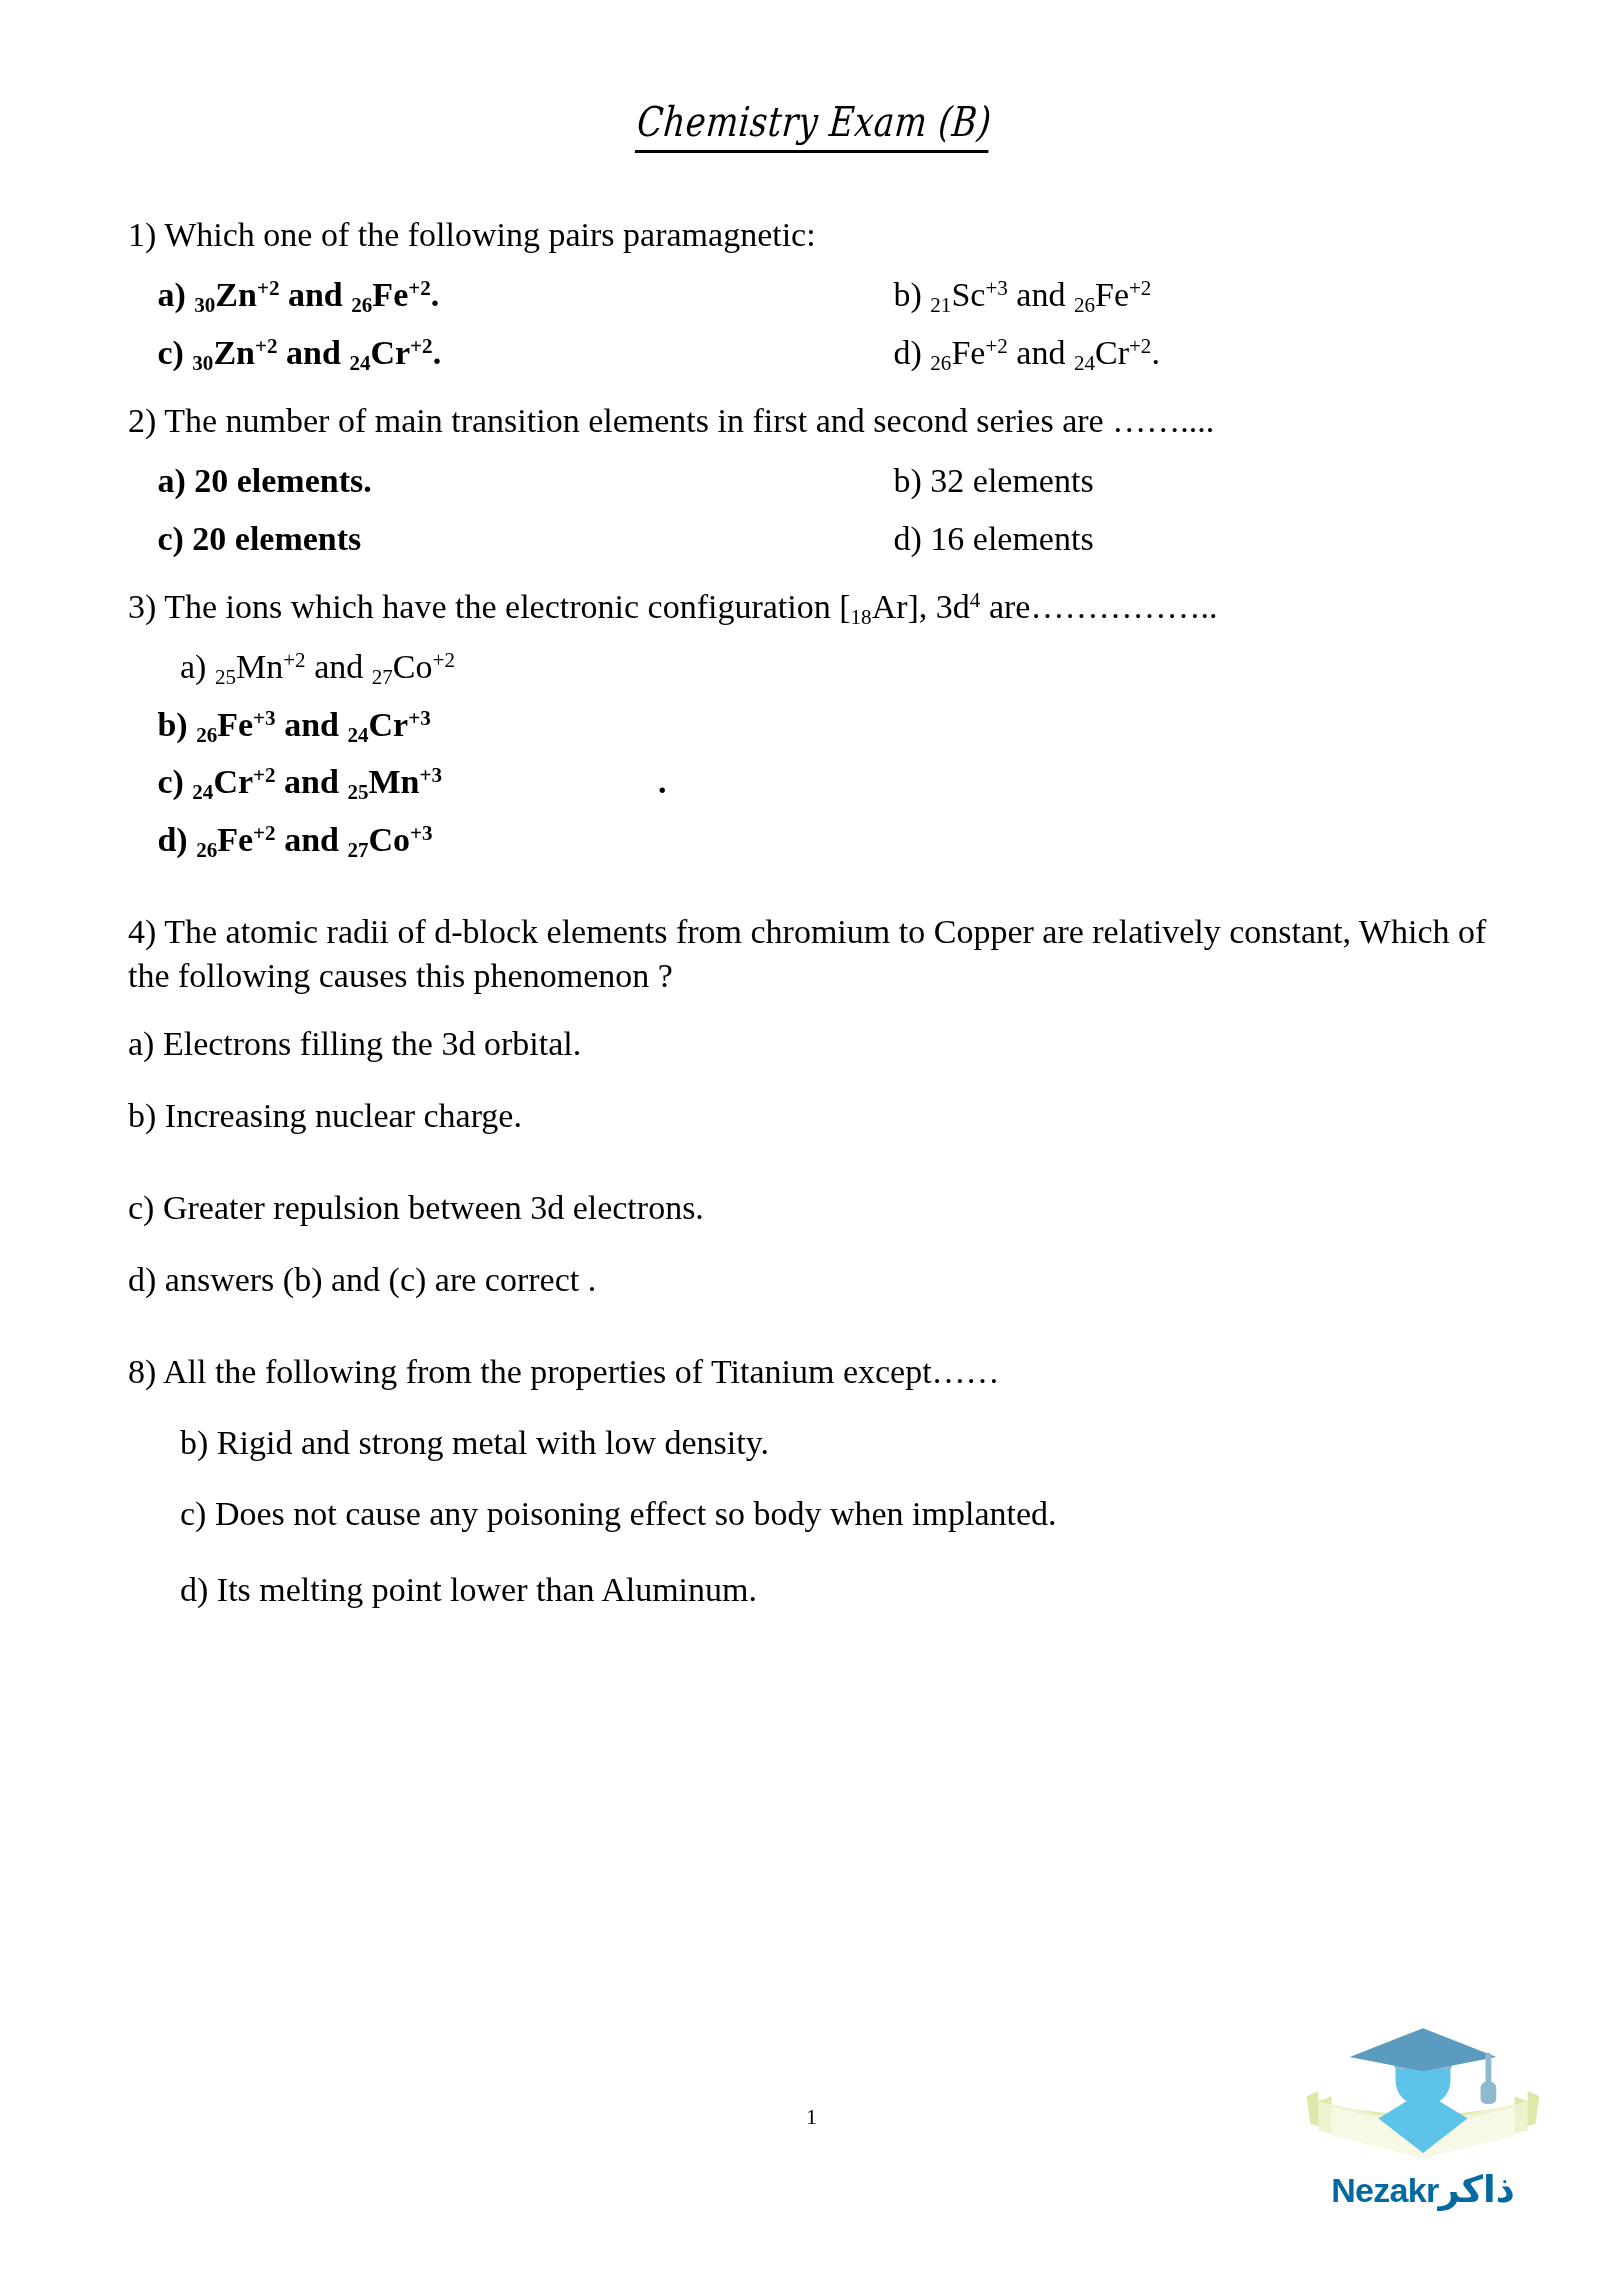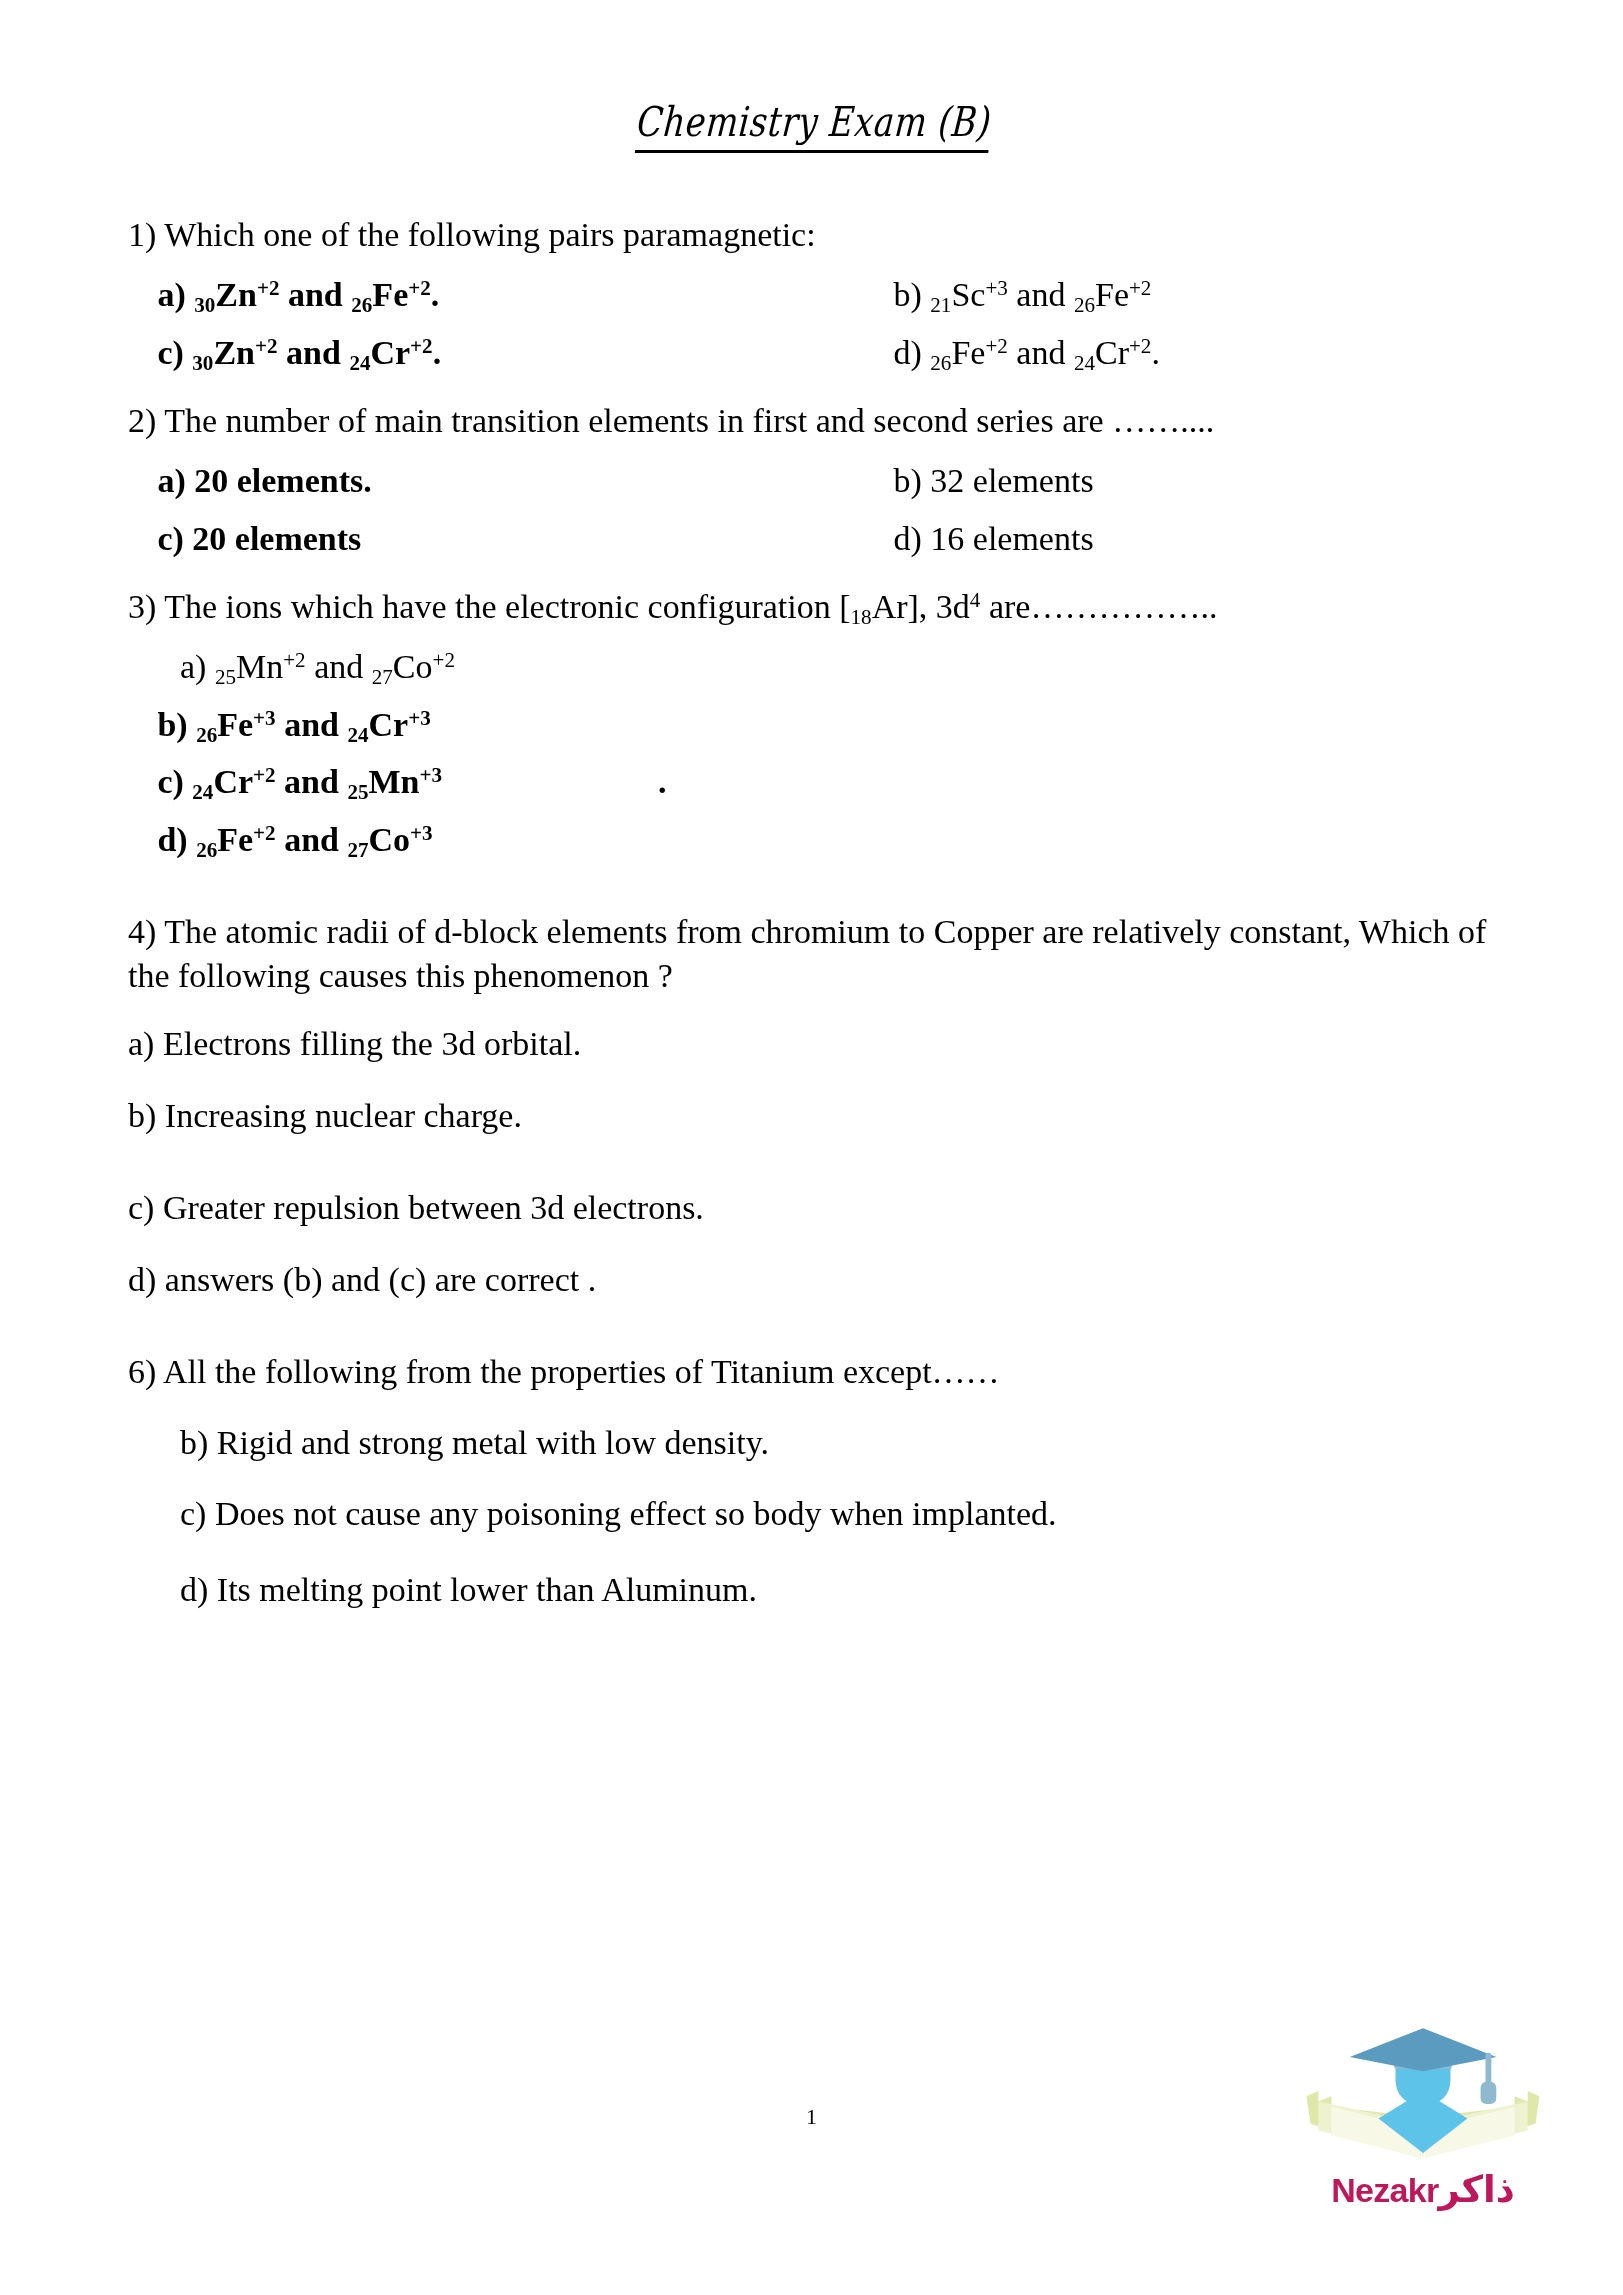--- a/index.html
+++ b/index.html
@@ -111,21 +111,21 @@
   .logo svg { display: block; }
   .logo-text {
     position: absolute;
     left: 0;
     top: 149px;
     width: 262px;
     text-align: center;
     font-family: "Liberation Sans", "DejaVu Sans", sans-serif;
     font-weight: bold;
     font-size: 34px;
-    color: #be185d;
+    color: #0369a1;
     letter-spacing: -0.7px;
     white-space: nowrap;
     direction: ltr;
   }
   .logo-text .ar {
     font-family: "DejaVu Sans", sans-serif;
     font-size: 37px;
   }
 </style>
 </head>
@@ -178,21 +178,21 @@
 
     <div class="para">4) The atomic radii of d-block elements from chromium to Copper are relatively constant, Which of the following causes this phenomenon ?</div>
 
     <div class="qline" style="margin-bottom:34px;">a) Electrons filling the 3d orbital.</div>
     <div class="qline" style="margin-bottom:54px;">b) Increasing nuclear charge.</div>
     <div class="qline" style="margin-bottom:34px;">c) Greater repulsion between 3d electrons.</div>
     <div class="qline" style="margin-bottom:34px;">d) answers (b) and (c) are correct .</div>
 
     <div class="gap-md"></div>
 
-    <div class="qline qstem" style="margin-bottom:33px;">6) All the following from the properties of Titanium except……</div>
+    <div class="qline qstem" style="margin-bottom:33px;">8) All the following from the properties of Titanium except……</div>
 
     <div class="qline indent2" style="margin-bottom:33px;">b) Rigid and strong metal with low density.</div>
     <div class="qline indent2" style="margin-bottom:38px;">c) Does not cause any poisoning effect so body when implanted.</div>
     <div class="qline indent2" style="margin-bottom:33px;">d) Its melting point lower than Aluminum.</div>
 
   </div>
 
   <div class="page-number">1</div>
 
   <div class="logo">

